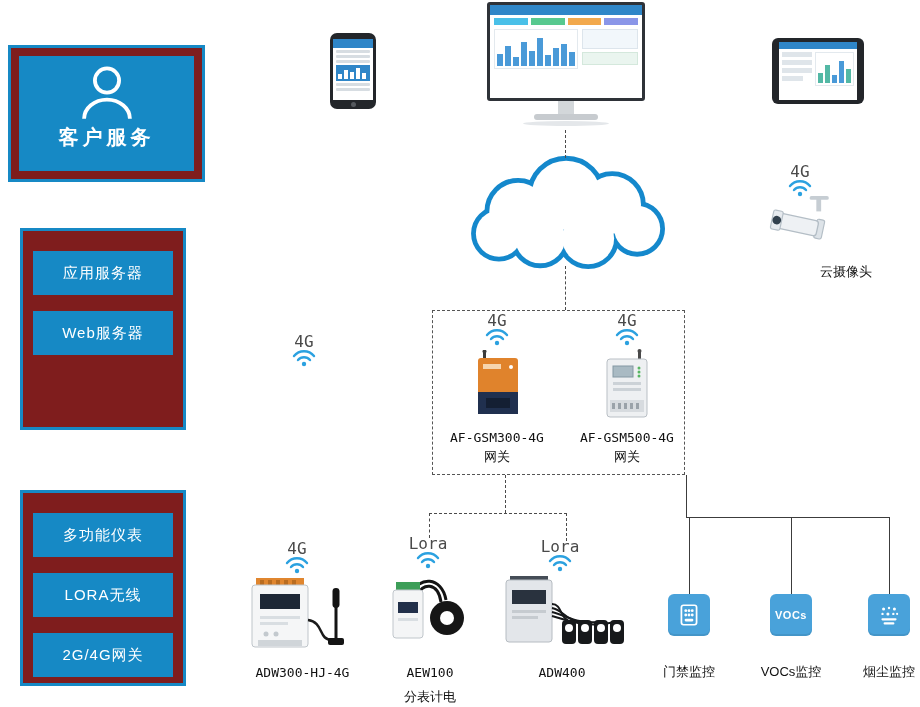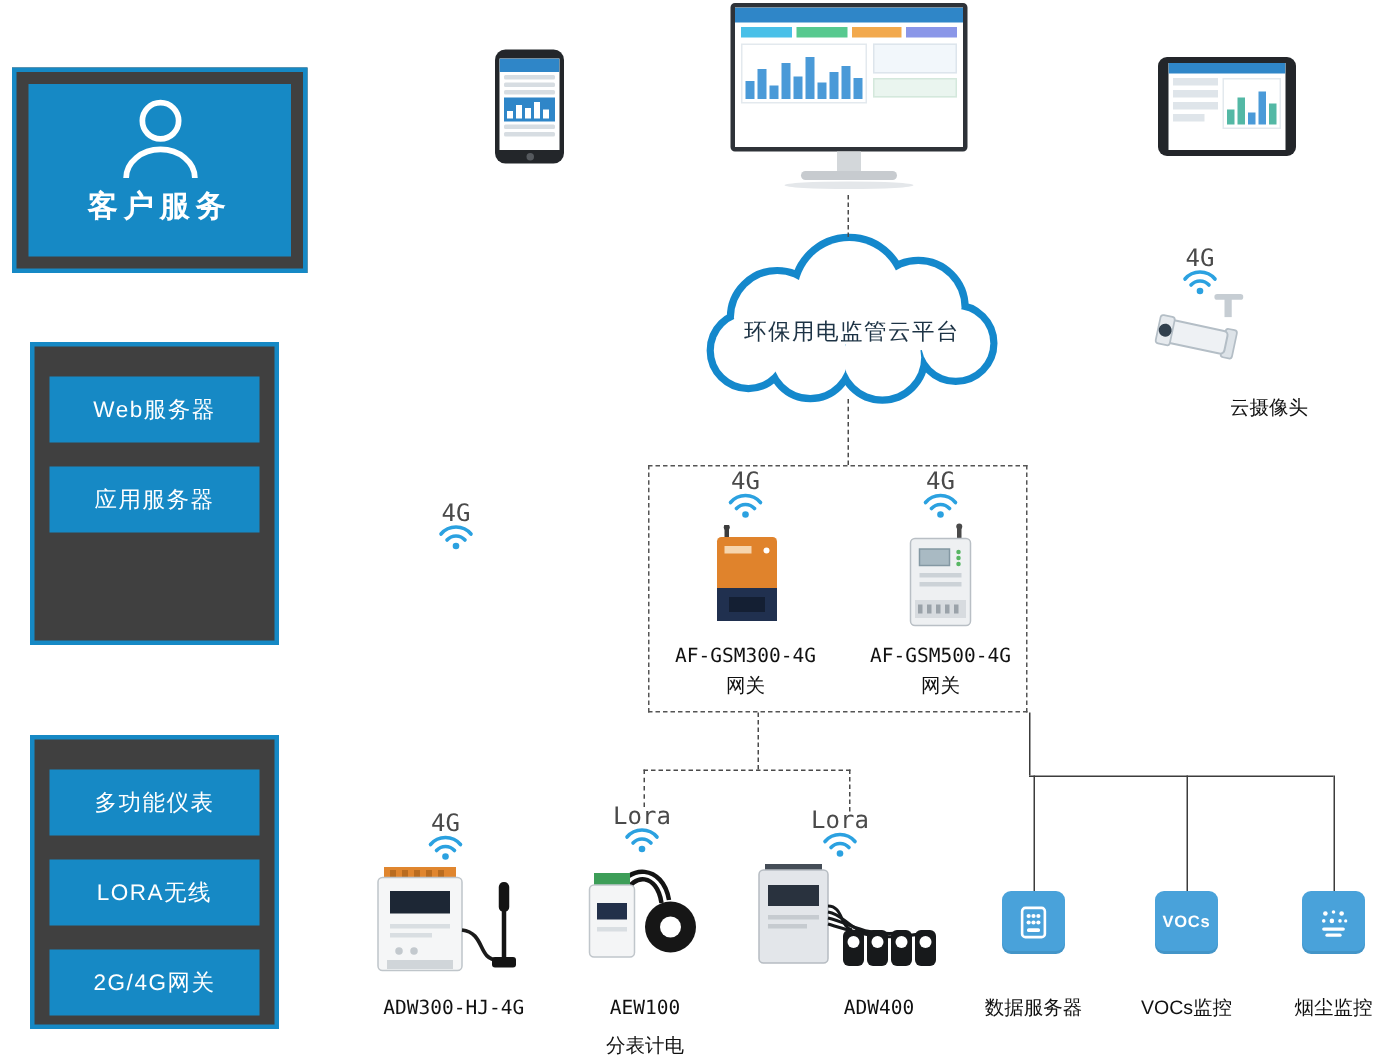--- a/index.html
+++ b/index.html
@@ -2,21 +2,21 @@
 <html><head>
 <meta charset="utf-8">
 <style>
   * { margin:0; padding:0; box-sizing:border-box; }
   html,body { background:#ffffff; }
   body { font-family:"Liberation Sans","DejaVu Sans",sans-serif; color:#1c1c1c; }
   #stage { position:relative; width:920px; height:707px; background:#fff; overflow:hidden; }
   .abs { position:absolute; }
 
   
-  .frame-box { border:3px solid #1689c5; background:#404040;text-align:center; }
+  .frame-box { border:3px solid #1689c5; background:#7f1d1d;text-align:center; }
   .cs-outer { left:8px; top:45px; width:197px; height:137px; padding:8px; }
   .cs-inner { width:100%; height:100%; background:#1689c5; display:flex; flex-direction:column; align-items:center; }
   .cs-inner svg { margin-top:8px; }
   .cs-label { color:#fff; font-size:20px; font-weight:bold; letter-spacing:4px; margin-top:4px; }
 
   .stack { display:flex; flex-direction:column; align-items:center; padding-top:20px; gap:16px; }
   .stack-box-1 { left:20px; top:228px; width:166px; height:202px; }
   .stack-box-2 { left:20px; top:490px; width:166px; height:196px; }
   .btn { width:140px; height:44px; background:#1689c5; color:#fff; font-size:15px;
          display:flex; align-items:center; justify-content:center; letter-spacing:1px; }
@@ -89,22 +89,22 @@
     <div class="cs-inner">
       <svg width="62" height="56" viewBox="0 0 48 44">
         <circle cx="24" cy="13" r="9.5" fill="none" stroke="#fff" stroke-width="3"></circle>
         <path d="M6 43 A 18 15 0 0 1 42 43" fill="none" stroke="#fff" stroke-width="3"></path>
       </svg>
       <div class="cs-label">客户服务</div>
     </div>
   </div>
 
   <div class="abs frame-box stack stack-box-1">
+    <div class="btn">应用服务器</div>
     <div class="btn">Web服务器</div>
-    <div class="btn">应用服务器</div>
   </div>
 
   <div class="abs frame-box stack stack-box-2">
     <div class="btn">多功能仪表</div>
     <div class="btn">LORA无线</div>
     <div class="btn">2G/4G网关</div>
   </div>
 
   <div class="abs phone">
     <div class="phone-screen">
@@ -192,21 +192,20 @@
     <g fill="#ffffff">
       <circle cx="62" cy="62" r="30"></circle>
         <circle cx="112" cy="45" r="36"></circle>
         <circle cx="160" cy="55" r="30"></circle>
       <circle cx="186" cy="80" r="24"></circle>
         <circle cx="42" cy="85" r="24"></circle>
         <circle cx="85" cy="90" r="26"></circle>
       <circle cx="135" cy="90" r="27"></circle>
     </g>
   </svg>
-  <div class="abs cloud-title" style="left:468px; top:212px; width:200px;">环保用电监管云平台</div>
 
   <div class="abs wifi" style="left:780px; top:166px;">
     <span class="wifi-label">4G</span>
     <svg width="26" height="20" viewBox="0 0 26 20">
       <path d="M3 9 A 13 13 0 0 1 23 9" fill="none" stroke="#2ba1e0" stroke-width="2.4" stroke-linecap="round"></path>
       <path d="M7 13 A 8 8 0 0 1 19 13" fill="none" stroke="#2ba1e0" stroke-width="2.4" stroke-linecap="round"></path>
       <circle cx="13" cy="17" r="2.2" fill="#2ba1e0"></circle>
     </svg>
   </div>
   <svg class="abs" style="left:765px; top:196px;" width="68" height="52" viewBox="0 0 70 54">
@@ -360,37 +359,37 @@
       <rect x="58" y="46" width="14" height="24" rx="4" fill="#17191b"></rect>
         <circle cx="65" cy="54" r="4" fill="#fff"></circle>
       <rect x="74" y="46" width="14" height="24" rx="4" fill="#17191b"></rect>
         <circle cx="81" cy="54" r="4" fill="#fff"></circle>
       <rect x="90" y="46" width="14" height="24" rx="4" fill="#17191b"></rect>
         <circle cx="97" cy="54" r="4" fill="#fff"></circle>
       <rect x="106" y="46" width="14" height="24" rx="4" fill="#17191b"></rect>
         <circle cx="113" cy="54" r="4" fill="#fff"></circle>
     </g>
   </svg>
-  <div class="abs model-label" style="left:536px; top:663px; width:100px;">ADW400</div>
+  <div class="abs model-label" style="left:512px; top:663px; width:100px;">ADW400</div>
 
   <div class="abs tile" style="left:668px; top:594px;">
     <svg width="26" height="26" viewBox="0 0 24 24">
       <rect x="5" y="3" width="14" height="18" rx="2" fill="none" stroke="#fff" stroke-width="1.6"></rect>
       <g fill="#fff">
         <circle cx="9" cy="8" r="1.3"></circle>
           <circle cx="12" cy="8" r="1.3"></circle>
           <circle cx="15" cy="8" r="1.3"></circle>
         <circle cx="9" cy="12" r="1.3"></circle>
           <circle cx="12" cy="12" r="1.3"></circle>
           <circle cx="15" cy="12" r="1.3"></circle>
         <rect x="8" y="15.5" width="8" height="2.4" rx="1"></rect>
       </g>
     </svg>
   </div>
-  <div class="abs cn-label" style="left:644px; top:662px; width:90px;">数据服务器</div>
+  <div class="abs cn-label" style="left:644px; top:662px; width:90px;">门禁监控</div>
 
   <div class="abs tile" style="left:770px; top:594px;">
     <span class="vocs">VOCs</span>
   </div>
   <div class="abs cn-label" style="left:746px; top:662px; width:90px;">VOCs监控</div>
 
   <div class="abs tile" style="left:868px; top:594px;">
     <svg width="26" height="26" viewBox="0 0 24 24">
       <g fill="#fff">
         <circle cx="7" cy="6.5" r="1.4"></circle>

